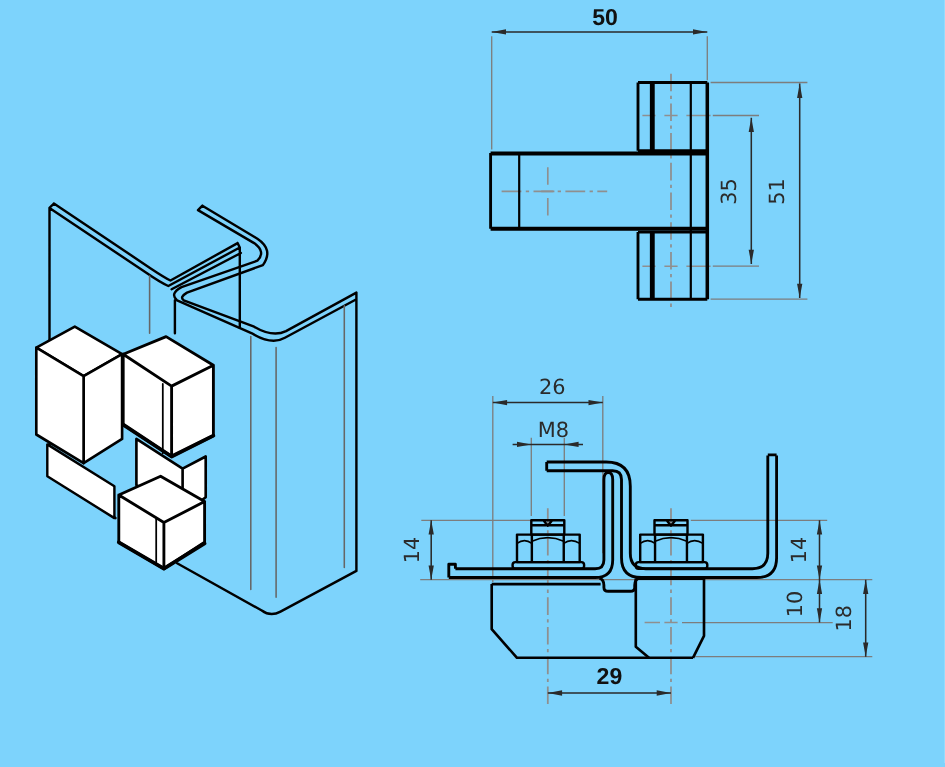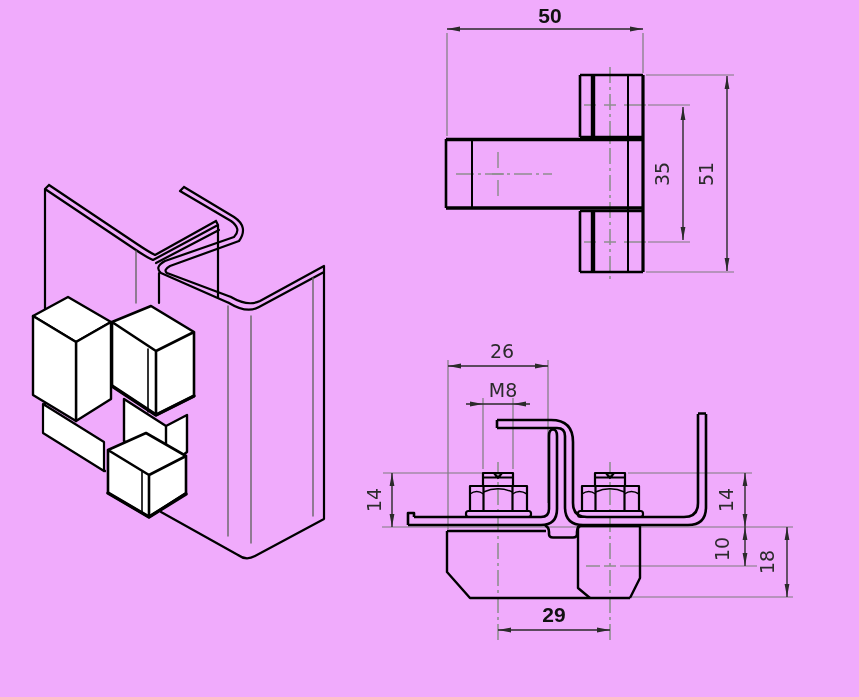--- a/index.html
+++ b/index.html
@@ -1,16 +1,16 @@
 <!DOCTYPE html>
 <html><head>
 <meta charset="utf-8">
 <style>
   html,body{margin:0;padding:0;background:#ffffff;}
-  .page{width:859px;height:697px;background:#f0abfc;position:relative;overflow:hidden;}
+  .page{width:859px;height:697px;background:#7dd3fc;position:relative;overflow:hidden;}
   svg{display:block;}
   .dim-txt{font-family:"DejaVu Sans",sans-serif;font-size:19px;fill:#2b2b2b;}
   .dim-txt-bold{font-family:"Liberation Sans",sans-serif;font-size:21px;font-weight:700;fill:#111;}
 </style>
 </head>
 <body>
 
 <div class="page">
 <svg width="859" height="697" viewBox="0 0 859 697">
 

